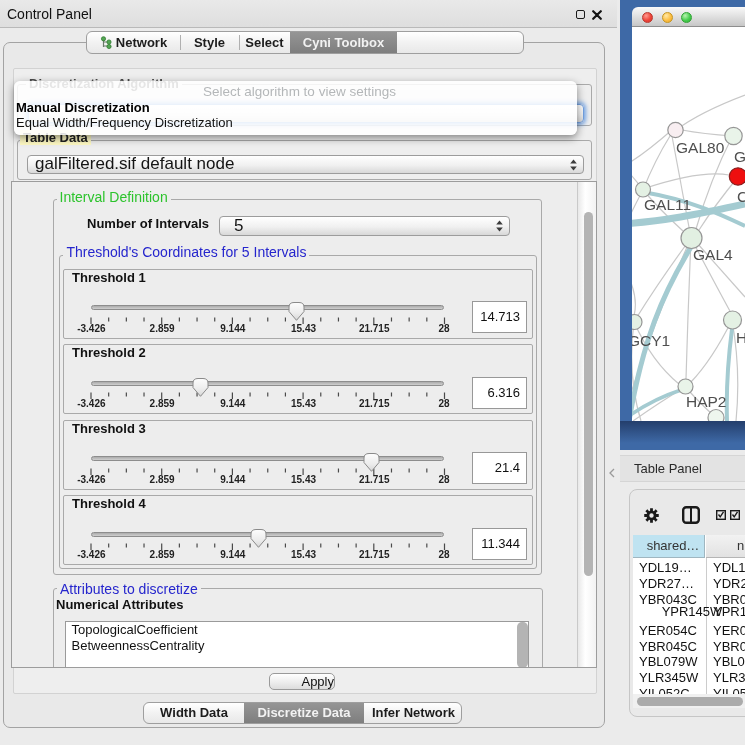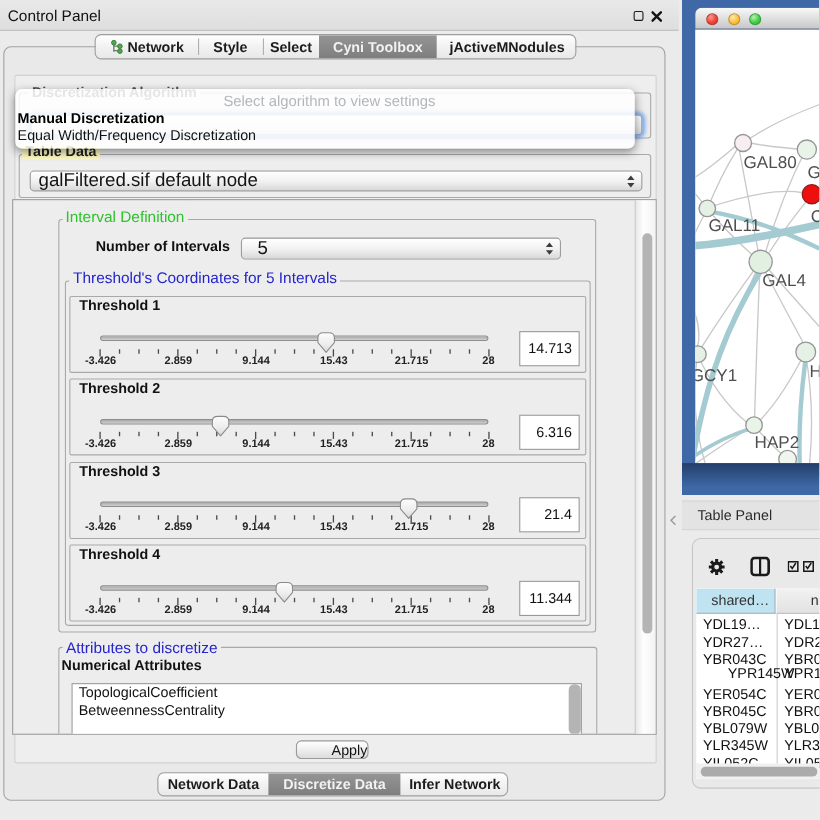--- a/index.html
+++ b/index.html
@@ -134,21 +134,20 @@
   <div class="lbl" style="left:0; width:93px;">
   <svg width="13" height="14" viewBox="0 0 13 14" style="vertical-align:-3px; margin-right:3px;">
     <path d="M3.5 3 L3.5 11 M3.5 6 L8.5 6 M3.5 10 L8.5 10" stroke="#6a7a6a" stroke-width="1.2" fill="none"></path>
     <circle cx="3.5" cy="2.8" r="2.1" fill="#53a653" stroke="#2f7a2f" stroke-width="0.8"></circle>
     <circle cx="9" cy="6" r="2.1" fill="#53a653" stroke="#2f7a2f" stroke-width="0.8"></circle>
     <circle cx="9" cy="10.5" r="2.1" fill="#53a653" stroke="#2f7a2f" stroke-width="0.8"></circle>
   </svg>Network</div>
   <div class="lbl" style="left:93px; width:59px;">Style</div>
   <div class="lbl" style="left:152px; width:51px;">Select</div>
   <div class="lbl sel" style="left:203px; width:107px;">Cyni Toolbox</div>
-  <div class="lbl" style="left:310px; width:128px;">jActiveMNodules</div>
   <div class="div" style="left:93px;"></div>
   <div class="div" style="left:152px;"></div>
 </div>
 
 <div class="group" style="left:17px; top:84px; width:575px; height:42px;"></div>
 <div class="glabel bold" style="left:26px; top:76px; color:#4a4a4a; background:#eee;">Discretization Algorithm</div>
 <div class="combo" style="left:28px; top:103.7px; width:556px; border:1px solid #72a0e0;
   box-shadow:0 0 4px 2px rgba(90,150,230,0.8);"></div>
 
 <div class="group" style="left:17px; top:140px; width:575px; height:40px;"></div>
@@ -364,21 +363,21 @@
   <div class="vthumb" style="left:505px; top:440px; width:10.5px; height:46px;"></div>
 
   <div class="abs" style="left:565px; top:0; width:19px; height:487px;
     background:linear-gradient(90deg,#e8e8e8,#ffffff 40%,#f2f2f2); border-left:1px solid #c9c9c9;"></div>
   <div class="vthumb" style="left:571.5px; top:30px; width:9.5px; height:364px;"></div>
 </div>
 
 <div id="apply">Apply</div>
 
 <div class="abs" id="btabbar">
-  <div class="lbl" style="left:0; width:100px;">Network Data</div>
+  <div class="lbl" style="left:0; width:100px;">Width Data</div>
   <div class="lbl sel" style="left:100px; width:120px;">Discretize Data</div>
   <div class="lbl" style="left:220px; width:99px;">Infer Network</div>
 </div>
 
 <div id="popup">
   <div class="ph">Select algorithm to view settings</div>
   <div class="i1">Manual Discretization</div>
   <div class="i2">Equal Width/Frequency Discretization</div>
 </div>
 

